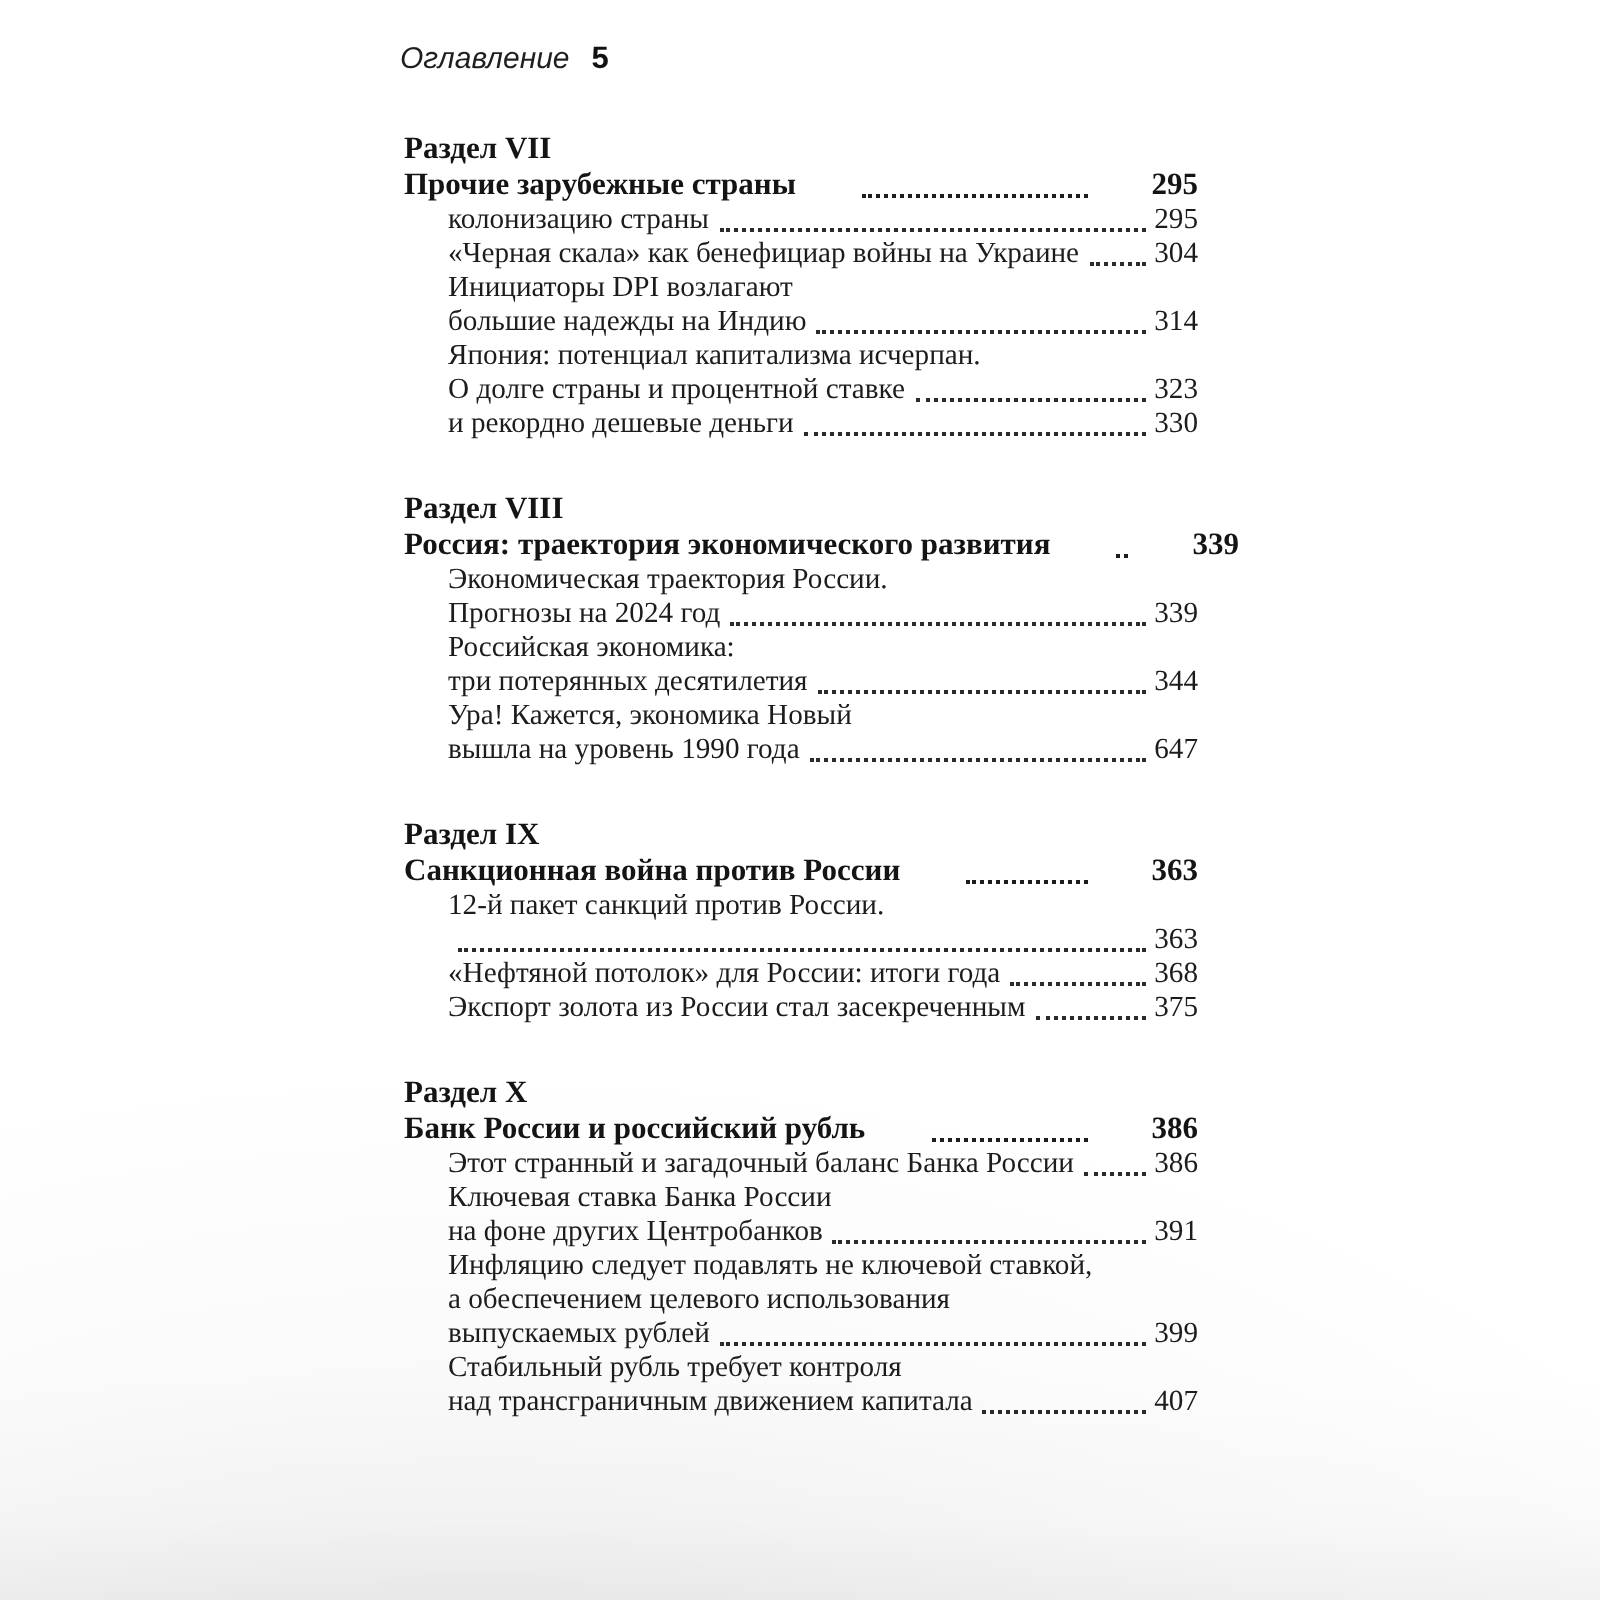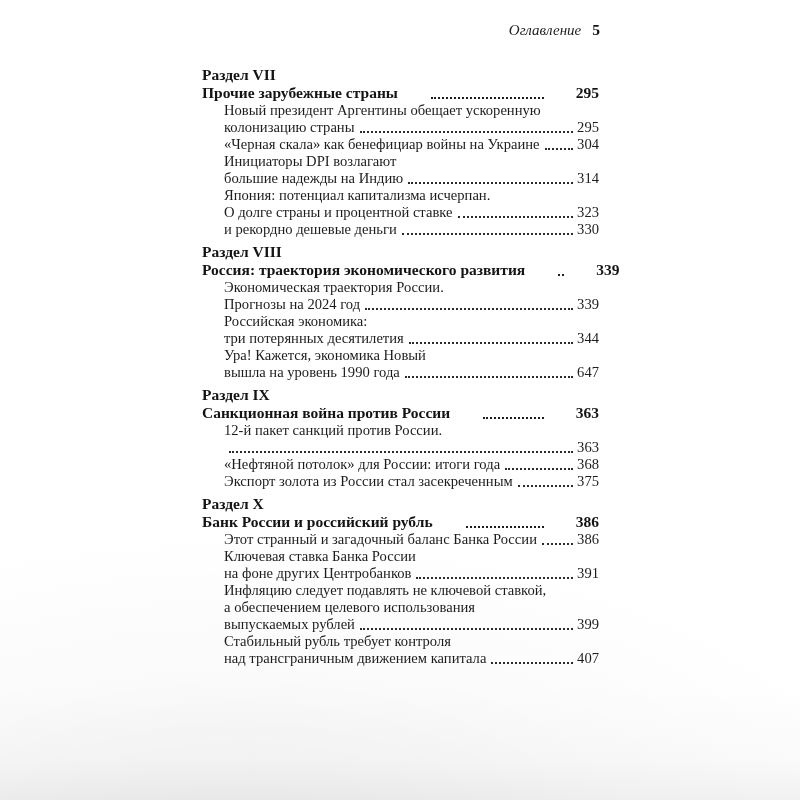--- a/index.html
+++ b/index.html
@@ -19,42 +19,42 @@
       radial-gradient(120% 60% at 30% 108%, rgba(0,0,0,0.06) 0%, rgba(0,0,0,0.02) 40%, rgba(0,0,0,0) 70%),
       linear-gradient(180deg, #ffffff 0%, #ffffff 86%, #fbfbfb 95%, #f3f3f3 100%);
     color: #1c1c1c;
   }
   .running-head {
     position: absolute;
     top: 21px;
     left: 200px;
     width: 400px;
     display: flex;
-    justify-content: flex-end;
+    justify-content: flex-start;
     align-items: baseline;
     gap: 11px;
-    font-family: Liberation Serif, serif;
+    font-family: Liberation Sans, sans-serif;
   }
   .rh-title {
     font-style: italic;
     font-size: 15px;
     color: #1f1f1f;
   }
   .rh-page {
     font-weight: 700;
     font-size: 15.5px;
     color: #111;
   }
   .toc {
     position: absolute;
     top: 66px;
     left: 202px;
     width: 397px;
   }
-  .toc-section + .toc-section { margin-top: 5px; }
+  .toc-section + .toc-section { margin-top: 25px; }
   .row {
     display: flex;
     align-items: baseline;
     line-height: 17px;
     font-size: 14.6px;
     color: #1c1c1c;
   }
   .row.label {
     font-weight: 700;
     font-size: 15.5px;
@@ -106,23 +106,20 @@
       <section class="toc-section">
         <div class="row label">
           <span class="txt">Раздел VII</span>
         </div>
         <div class="row title">
           <span class="txt">Прочие зарубежные страны</span>
           <span class="leader"></span>
           <span class="pnum">295</span>
         </div>
         <div class="row entry">
-          <span class="txt">Новый президент Аргентины обещает ускоренную</span>
-        </div>
-        <div class="row entry">
           <span class="txt">колонизацию страны</span>
           <span class="leader"></span>
           <span class="pnum">295</span>
         </div>
         <div class="row entry">
           <span class="txt">«Черная скала» как бенефициар войны на Украине</span>
           <span class="leader"></span>
           <span class="pnum">304</span>
         </div>
         <div class="row entry">

